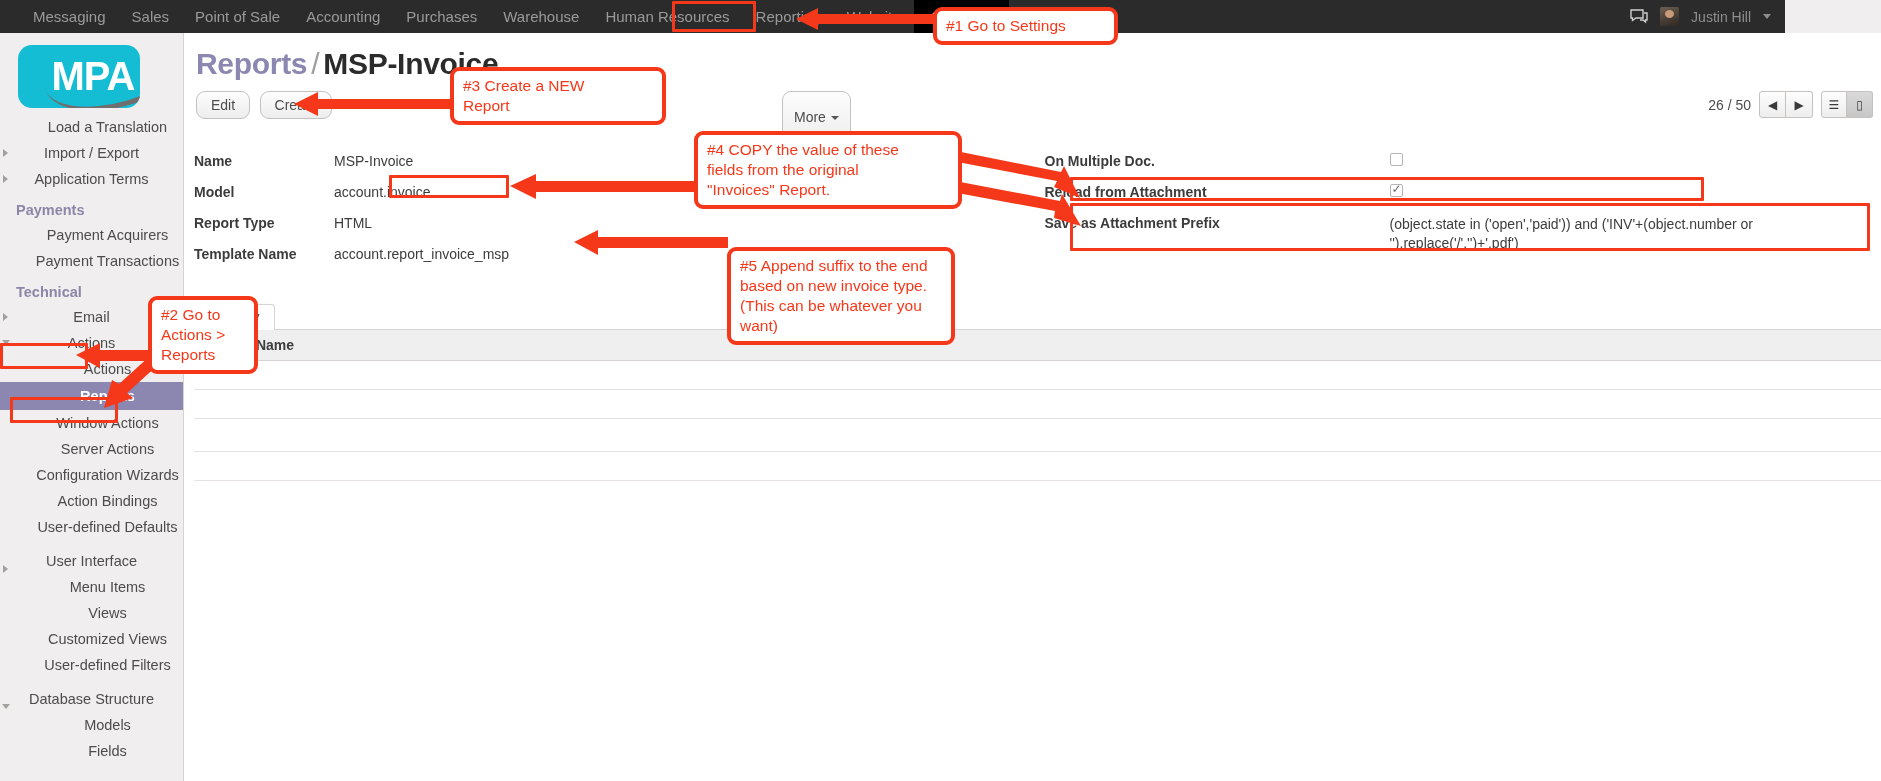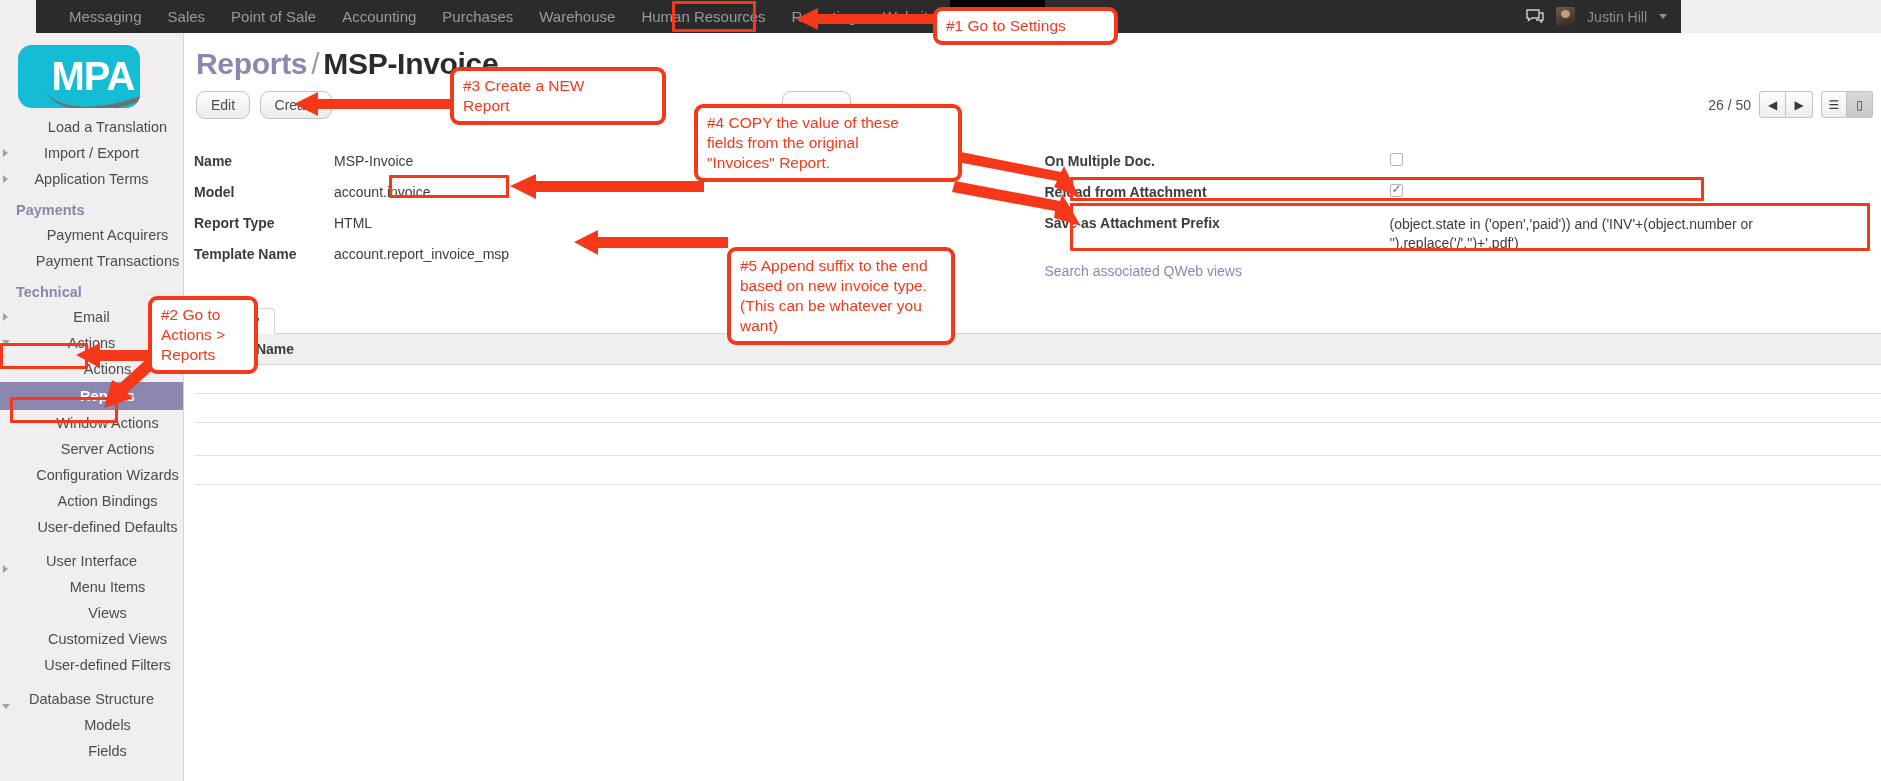--- a/index.html
+++ b/index.html
@@ -8,23 +8,23 @@
     margin: 0; padding: 0;
     width: 1881px; height: 781px;
     overflow: hidden;
     font-family: "Liberation Sans", sans-serif;
     background: #f0eeee;
   }
   #root { position: relative; width: 1881px; height: 781px; }
 
   
   .topbar {
-    position: absolute; left: 0; top: 0; width: 1645px; height: 33px;
+    position: absolute; left: 0; top: 0; width: 1785px; height: 33px;
     background: #2b2b2b;
-    display: flex; align-items: flex-end; margin-left: 36px;
+    display: flex; align-items: flex-end;
   }
   .topbar-menu { display: flex; align-items: center; margin-left: 20px; height: 33px; }
   .topbar-item {
     color: #9a9a9a; font-size: 15px; padding: 0 13px;
     line-height: 33px; height: 33px; white-space: nowrap;
     cursor: pointer;
   }
   .topbar-item.active {
     color: #ffffff; background: #000000; font-weight: bold; padding: 0 18px;
   }
@@ -317,21 +317,20 @@
             <div class="fvalue"><span class="chk"></span></div>
           </div>
           <div class="frow r">
             <div class="flabel">Reload from Attachment</div>
             <div class="fvalue"><span class="chk on"></span></div>
           </div>
           <div class="frow r">
             <div class="flabel">Save as Attachment Prefix</div>
             <div class="fvalue multiline">(object.state in ('open','paid')) and ('INV'+(object.number or '').replace('/','')+'.pdf')</div>
           </div>
-          <div class="qweb-link">Search associated QWeb views</div>
         </div>
 
       </div>
     </div>
 
     <div class="tabs">
       <span class="tab">Security</span>
     </div>
     <div class="grid-head">Group Name</div>
     <div class="grid-row"></div>
@@ -382,21 +381,21 @@
 
   <div class="ann" style="left:933px; top:7px; width:185px;">#1 Go to Settings</div>
 
   <div class="ann" style="left:148px; top:296px; width:110px;">#2 Go to
 Actions &gt;
 Reports</div>
 
   <div class="ann" style="left:450px; top:67px; width:216px;">#3 Create a NEW
 Report</div>
 
-  <div class="ann" style="left:694px; top:104px; width:268px;">#4 COPY the value of these
+  <div class="ann" style="left:694px; top:131px; width:268px;">#4 COPY the value of these
 fields from the original
 "Invoices" Report.</div>
 
   <div class="ann" style="left:727px; top:247px; width:228px;">#5 Append suffix to the end
 based on new invoice type.
 (This can be whatever you
 want)</div>
 
 </div>
 

